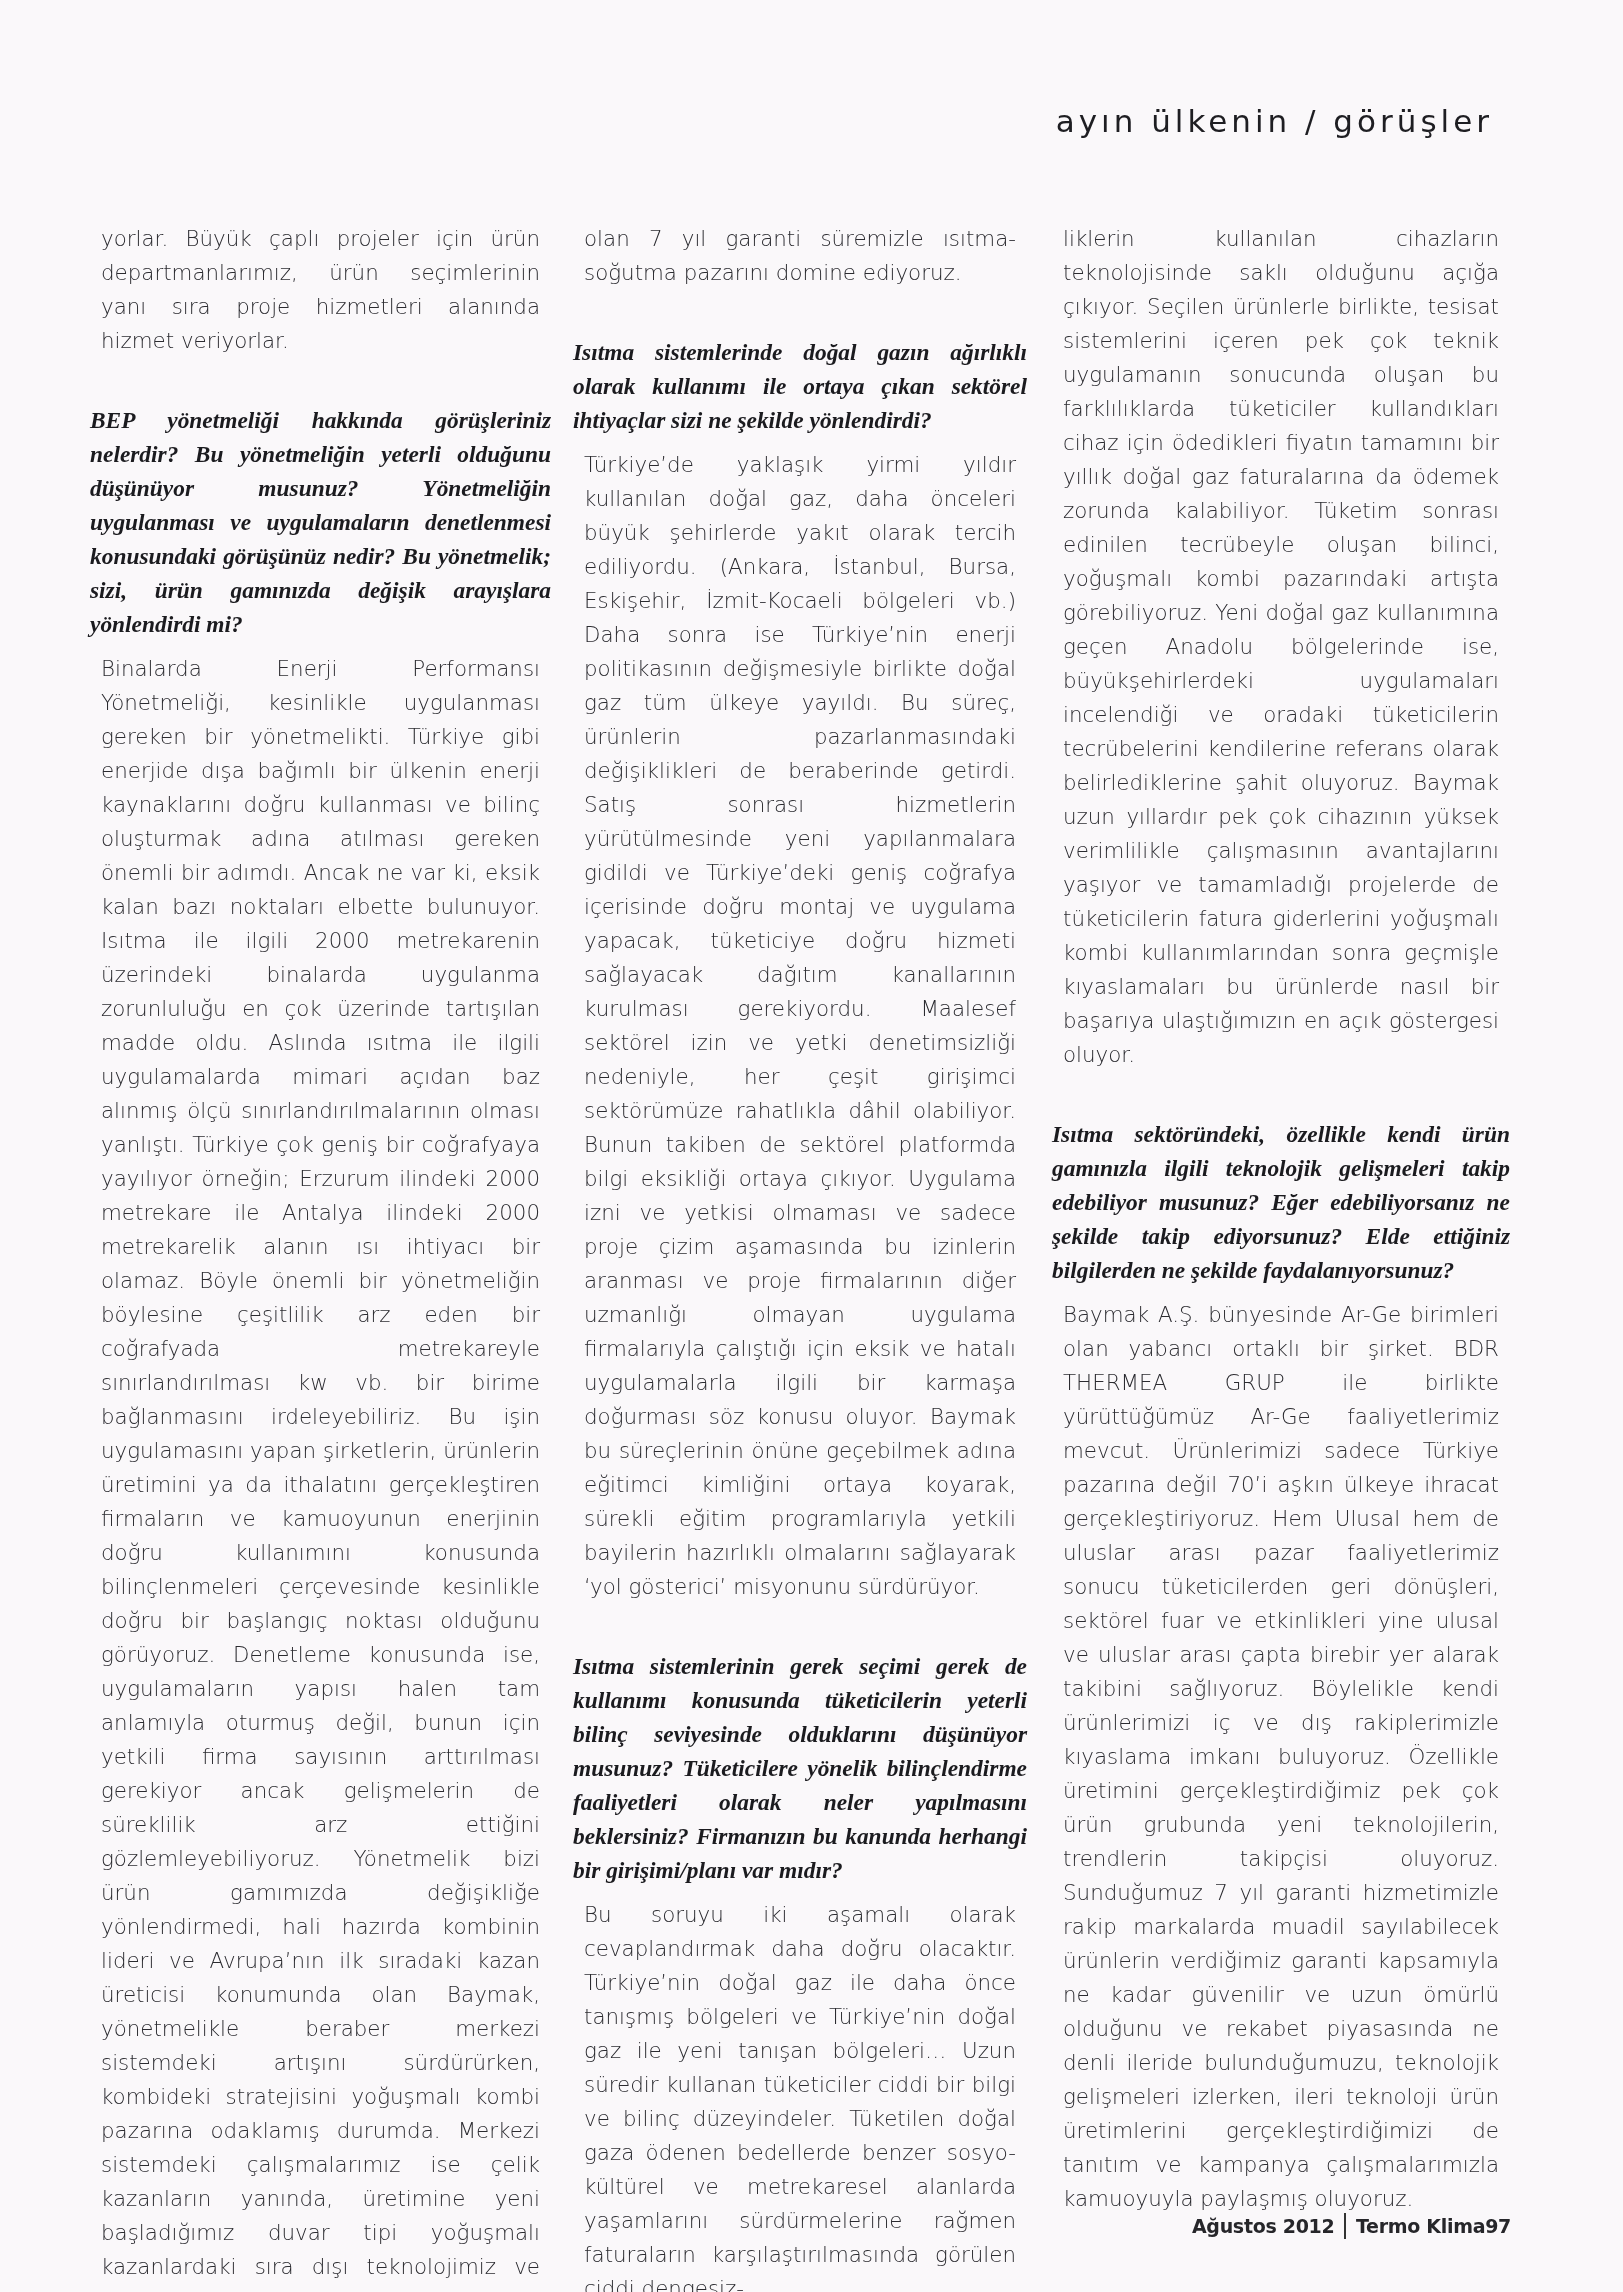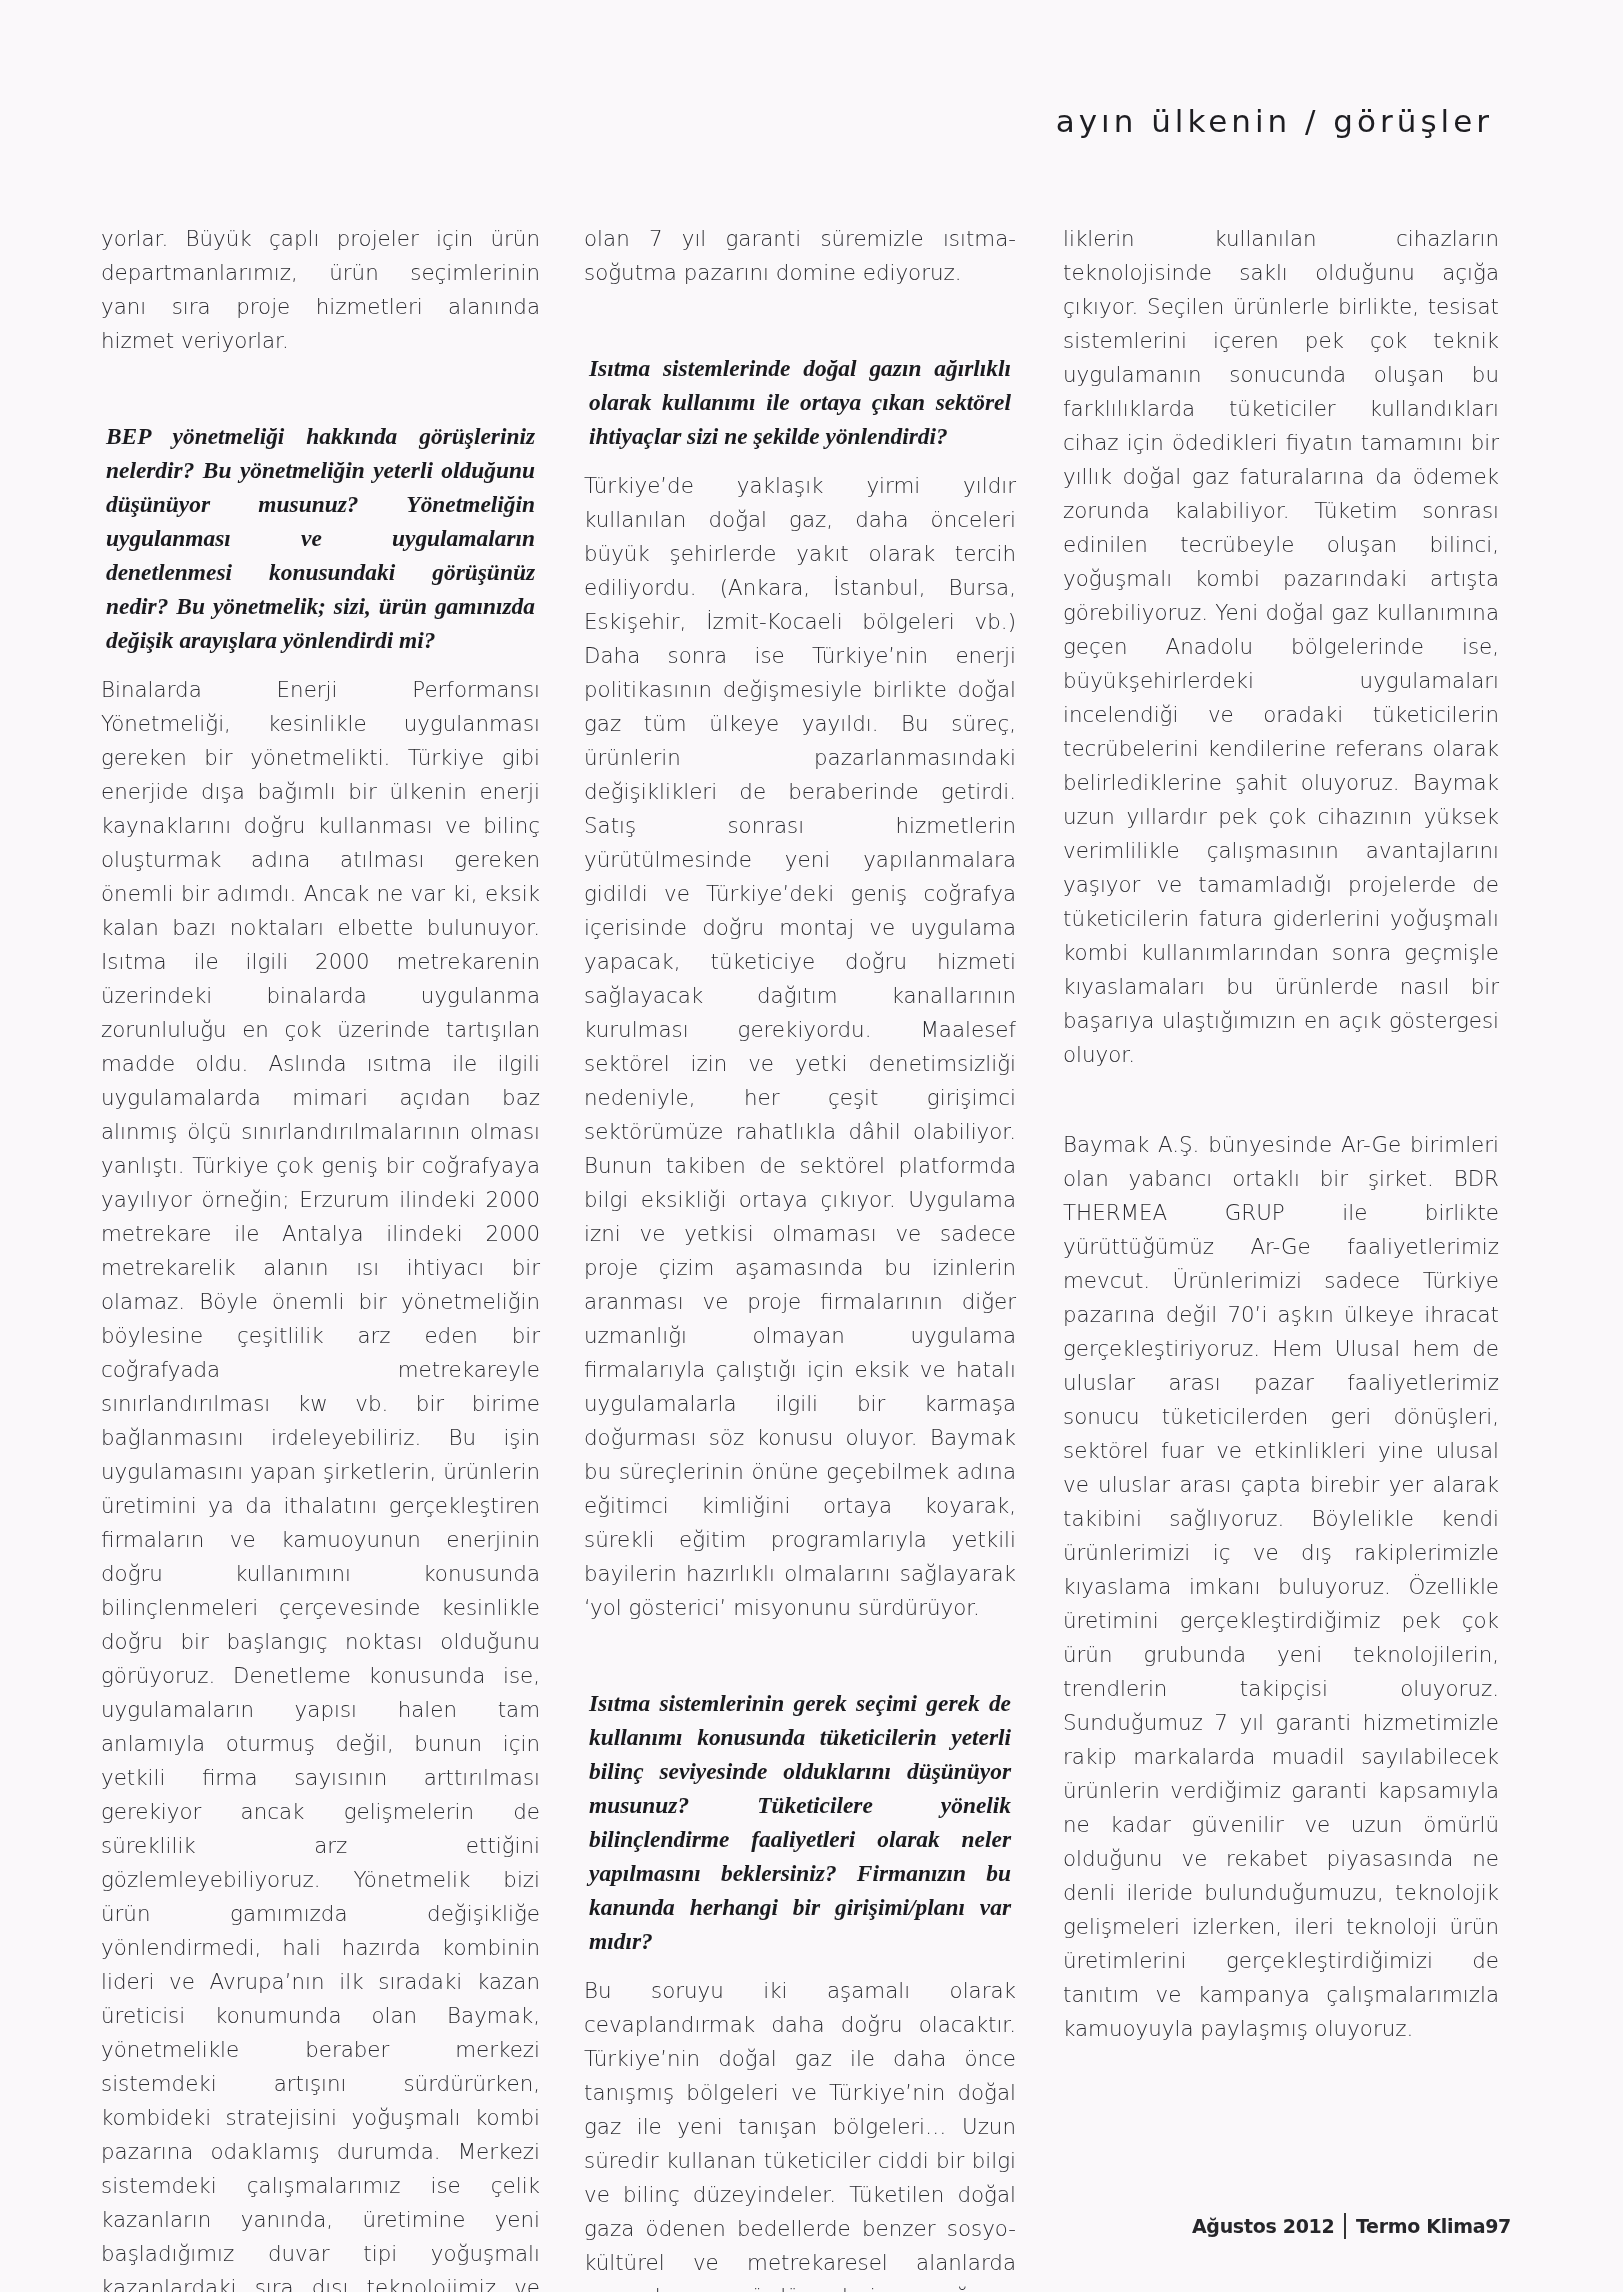--- a/index.html
+++ b/index.html
@@ -39,21 +39,21 @@
     .col-1 { left: 90px; width: 461px; }
     .col-2 { left: 573px; width: 454px; }
     .col-3 { left: 1052px; width: 458px; }
     .para {
       margin: 11px;
     }
     .gap {
       height: 34px;
     }
     .question {
-      margin: 16px;
+      margin: 0;
       font-family: "Liberation Serif", "DejaVu Serif", serif;
       font-style: italic;
       font-weight: bold;
       font-size: 23.4px;
       line-height: 34px;
       color: #1b1b1f;
       text-align: justify;
     }
     .footer {
       position: absolute;
@@ -95,20 +95,21 @@
   <p class="question">Isıtma sistemlerinde doğal gazın ağırlıklı olarak kullanımı ile ortaya çıkan sektörel ihtiyaçlar sizi ne şekilde yönlendirdi?</p>
   <p class="para">Türkiye’de yaklaşık yirmi yıldır kullanılan doğal gaz, daha önceleri büyük şehirlerde yakıt olarak tercih ediliyordu. (Ankara, İstanbul, Bursa, Eskişehir, İzmit-Kocaeli bölgeleri vb.) Daha sonra ise Türkiye’nin enerji politikasının değişmesiyle birlikte doğal gaz tüm ülkeye yayıldı. Bu süreç, ürünlerin pazarlanmasındaki değişiklikleri de beraberinde getirdi. Satış sonrası hizmetlerin yürütülmesinde yeni yapılanmalara gidildi ve Türkiye’deki geniş coğrafya içerisinde doğru montaj ve uygulama yapacak, tüketiciye doğru hizmeti sağlayacak dağıtım kanallarının kurulması gerekiyordu. Maalesef sektörel izin ve yetki denetimsizliği nedeniyle, her çeşit girişimci sektörümüze rahatlıkla dâhil olabiliyor. Bunun takiben de sektörel platformda bilgi eksikliği ortaya çıkıyor. Uygulama izni ve yetkisi olmaması ve sadece proje çizim aşamasında bu izinlerin aranması ve proje firmalarının diğer uzmanlığı olmayan uygulama firmalarıyla çalıştığı için eksik ve hatalı uygulamalarla ilgili bir karmaşa doğurması söz konusu oluyor. Baymak bu süreçlerinin önüne geçebilmek adına eğitimci kimliğini ortaya koyarak, sürekli eğitim programlarıyla yetkili bayilerin hazırlıklı olmalarını sağlayarak ‘yol gösterici’ misyonunu sürdürüyor.</p>
   <div class="gap"></div>
   <p class="question">Isıtma sistemlerinin gerek seçimi gerek de kullanımı konusunda tüketicilerin yeterli bilinç seviyesinde olduklarını düşünüyor musunuz? Tüketicilere yönelik bilinçlendirme faaliyetleri olarak neler yapılmasını beklersiniz? Firmanızın bu kanunda herhangi bir girişimi/planı var mıdır?</p>
   <p class="para">Bu soruyu iki aşamalı olarak cevaplandırmak daha doğru olacaktır. Türkiye’nin doğal gaz ile daha önce tanışmış bölgeleri ve Türkiye’nin doğal gaz ile yeni tanışan bölgeleri… Uzun süredir kullanan tüketiciler ciddi bir bilgi ve bilinç düzeyindeler. Tüketilen doğal gaza ödenen bedellerde benzer sosyo-kültürel ve metrekaresel alanlarda yaşamlarını sürdürmelerine rağmen faturaların karşılaştırılmasında görülen ciddi dengesiz-</p>
 </div>
 
 <div class="col col-3">
   <p class="para">liklerin kullanılan cihazların teknolojisinde saklı olduğunu açığa çıkıyor. Seçilen ürünlerle birlikte, tesisat sistemlerini içeren pek çok teknik uygulamanın sonucunda oluşan bu farklılıklarda tüketiciler kullandıkları cihaz için ödedikleri fiyatın tamamını bir yıllık doğal gaz faturalarına da ödemek zorunda kalabiliyor. Tüketim sonrası edinilen tecrübeyle oluşan bilinci, yoğuşmalı kombi pazarındaki artışta görebiliyoruz. Yeni doğal gaz kullanımına geçen Anadolu bölgelerinde ise, büyükşehirlerdeki uygulamaları incelendiği ve oradaki tüketicilerin tecrübelerini kendilerine referans olarak belirlediklerine şahit oluyoruz. Baymak uzun yıllardır pek çok cihazının yüksek verimlilikle çalışmasının avantajlarını yaşıyor ve tamamladığı projelerde de tüketicilerin fatura giderlerini yoğuşmalı kombi kullanımlarından sonra geçmişle kıyaslamaları bu ürünlerde nasıl bir başarıya ulaştığımızın en açık göstergesi oluyor.</p>
   <div class="gap"></div>
+  <p class="question">Isıtma sektöründeki, özellikle kendi ürün gamınızla ilgili teknolojik gelişmeleri takip edebiliyor musunuz? Eğer edebiliyorsanız ne şekilde takip ediyorsunuz? Elde ettiğiniz bilgilerden ne şekilde faydalanıyorsunuz?</p>
   <p class="para">Baymak A.Ş. bünyesinde Ar-Ge birimleri olan yabancı ortaklı bir şirket. BDR THERMEA GRUP ile birlikte yürüttüğümüz Ar-Ge faaliyetlerimiz mevcut. Ürünlerimizi sadece Türkiye pazarına değil 70’i aşkın ülkeye ihracat gerçekleştiriyoruz. Hem Ulusal hem de uluslar arası pazar faaliyetlerimiz sonucu tüketicilerden geri dönüşleri, sektörel fuar ve etkinlikleri yine ulusal ve uluslar arası çapta birebir yer alarak takibini sağlıyoruz. Böylelikle kendi ürünlerimizi iç ve dış rakiplerimizle kıyaslama imkanı buluyoruz. Özellikle üretimini gerçekleştirdiğimiz pek çok ürün grubunda yeni teknolojilerin, trendlerin takipçisi oluyoruz. Sunduğumuz 7 yıl garanti hizmetimizle rakip markalarda muadil sayılabilecek ürünlerin verdiğimiz garanti kapsamıyla ne kadar güvenilir ve uzun ömürlü olduğunu ve rekabet piyasasında ne denli ileride bulunduğumuzu, teknolojik gelişmeleri izlerken, ileri teknoloji ürün üretimlerini gerçekleştirdiğimizi de tanıtım ve kampanya çalışmalarımızla kamuoyuyla paylaşmış oluyoruz.</p>
 </div>
 
 <div class="footer">
   <span>Ağustos 2012</span>
   <span class="sep"></span>
   <span>Termo Klima</span>
   <span class="page-num">97</span>
 </div>
 

